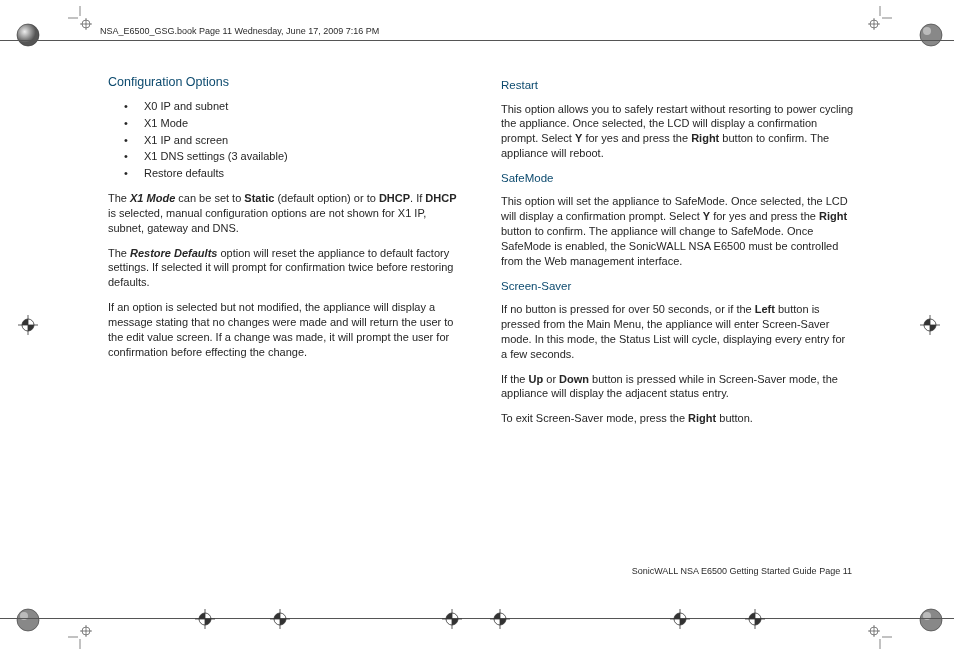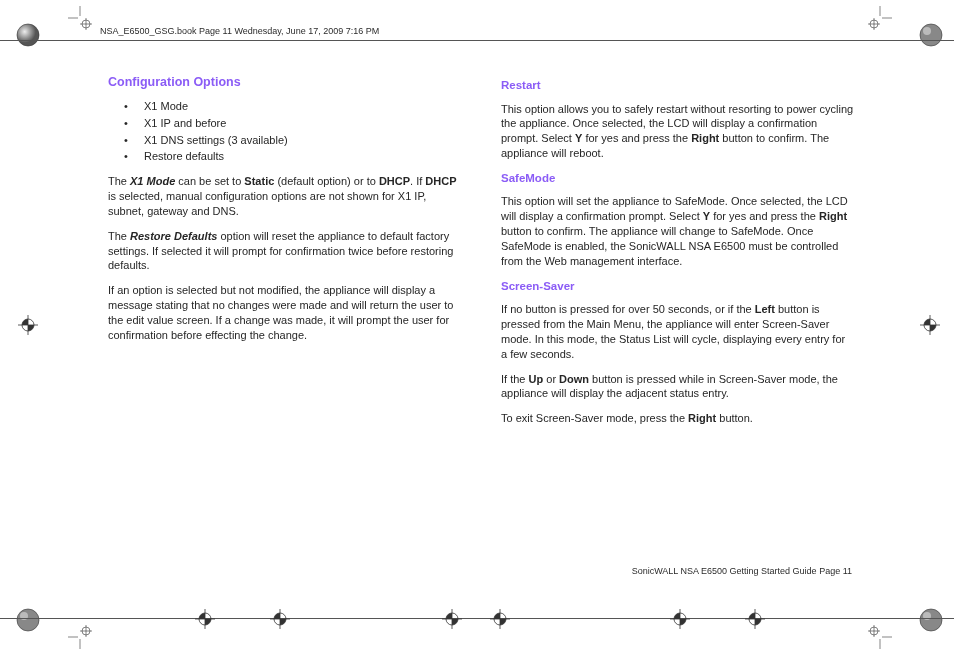--- a/index.html
+++ b/index.html
@@ -42,22 +42,22 @@
     gap: 40px;
   }
   .col {
     width: 353px;
     font-size: 11px;
     line-height: 1.35;
   }
   .col h2 {
     margin: 0 0 8px 0;
     font-size: 12.5px;
-    color: #8b5cf6;
-    font-weight: bold;
+    color: #0c4a6e;
+    font-weight: normal;
   }
   .col h2.sub {
     font-size: 11.5px;
     margin-top: 4px;
   }
   .col p {
     margin: 0 0 10px 0;
   }
   .col ul {
     margin: 0 0 10px 0;
@@ -267,22 +267,23 @@
           <line y1="-10" y2="10" stroke="#333" stroke-width="0.8"></line>
           <path d="M-6 0 A6 6 0 0 1 0 -6 L0 0 Z M0 0 L6 0 A6 6 0 0 1 0 6 Z" fill="#333"></path>
       </g>
     </svg>
   </div>
 
   <div class="content">
     <div class="col">
       <h2>Configuration Options</h2>
       <ul>
+        <li>X0 IP and subnet</li>
         <li>X1 Mode</li>
-        <li>X1 IP and before</li>
+        <li>X1 IP and screen</li>
         <li>X1 DNS settings (3 available)</li>
         <li>Restore defaults</li>
       </ul>
       <p>
         <span>The </span><span class="bi">X1 Mode</span><span> can be set to </span><span class="b">Static</span><span> (default option) or to </span><span class="b">DHCP</span><span>. If </span><span class="b">DHCP</span><span> is selected, manual configuration options are not shown for X1 IP, subnet, gateway and DNS.</span>
       </p>
       <p>
         <span>The </span><span class="bi">Restore Defaults</span><span> option will reset the appliance to default factory settings. If selected it will prompt for confirmation twice before restoring defaults.</span>
       </p>
       <p>If an option is selected but not modified, the appliance will display a message stating that no changes were made and will return the user to the edit value screen. If a change was made, it will prompt the user for confirmation before effecting the change.</p>

